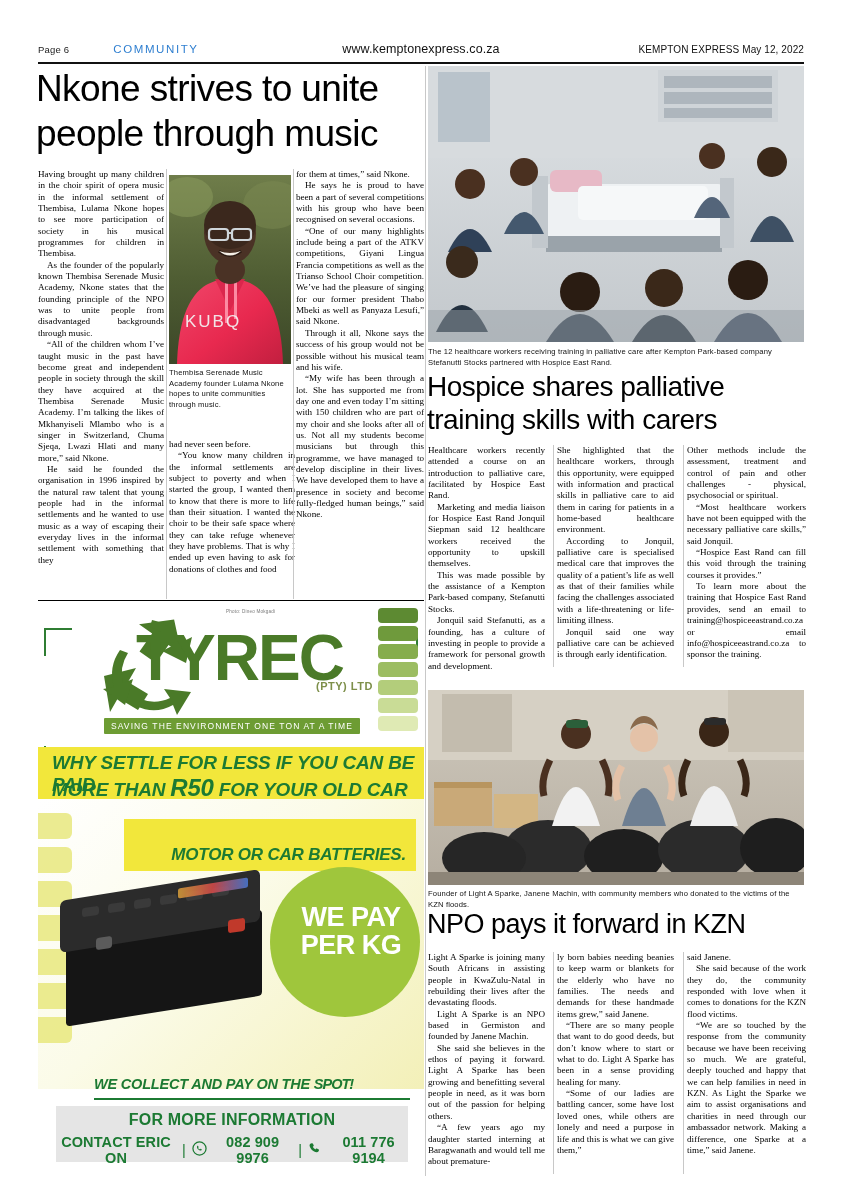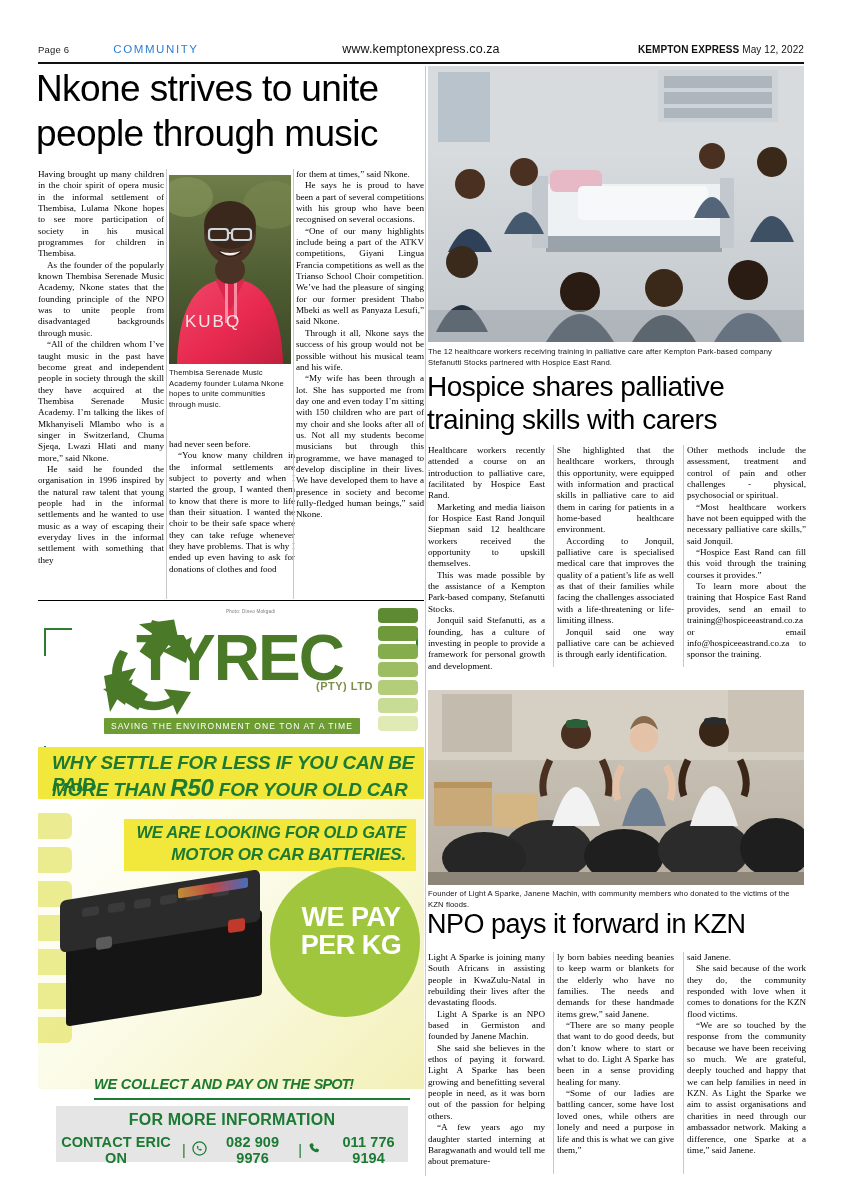--- a/index.html
+++ b/index.html
@@ -38,21 +38,21 @@
   .mh-url {
     font-family: "Liberation Sans", sans-serif;
     font-size: 12.5px; color: #111; letter-spacing: .1px;
     position: absolute; left: 50%; transform: translateX(-50%);
   }
   .mh-right {
     font-family: "Liberation Sans", sans-serif;
     font-size: 10px; color: #111; letter-spacing: .1px;
     margin-left: auto; white-space: nowrap;
   }
-  .mh-right b { font-weight: 700; padding-left: 48px; }
+  .mh-right b { font-weight: 400; padding-left: 48px; }
   .rule-top {
     position: absolute; left: 38px; top: 54px; width: 766px;
     height: 2px; background: #111;
   }
 
   
   .headline-1 {
     position: absolute; left: 36px; top: 58px; width: 392px;
     font-family: "Liberation Sans", sans-serif;
     font-size: 37px; line-height: 45px; font-weight: 400;
@@ -407,21 +407,20 @@
           <div class="mid-tyre" style="top:0px;"></div>
           <div class="mid-tyre" style="top:34px;"></div>
           <div class="mid-tyre" style="top:68px;"></div>
           <div class="mid-tyre" style="top:102px;"></div>
           <div class="mid-tyre" style="top:136px;"></div>
           <div class="mid-tyre" style="top:170px;"></div>
           <div class="mid-tyre" style="top:204px;"></div>
         </div>
 
         <div class="band2">
-          <div class="band-text l1">WE ARE LOOKING FOR OLD GATE</div>
           <div class="band-text l2">MOTOR OR CAR BATTERIES.</div>
         </div>
 
         <div class="green-circle"></div>
         <div class="wepay">
           <div>WE PAY</div>
           <div>PER KG</div>
         </div>
 
         <div class="battery">

